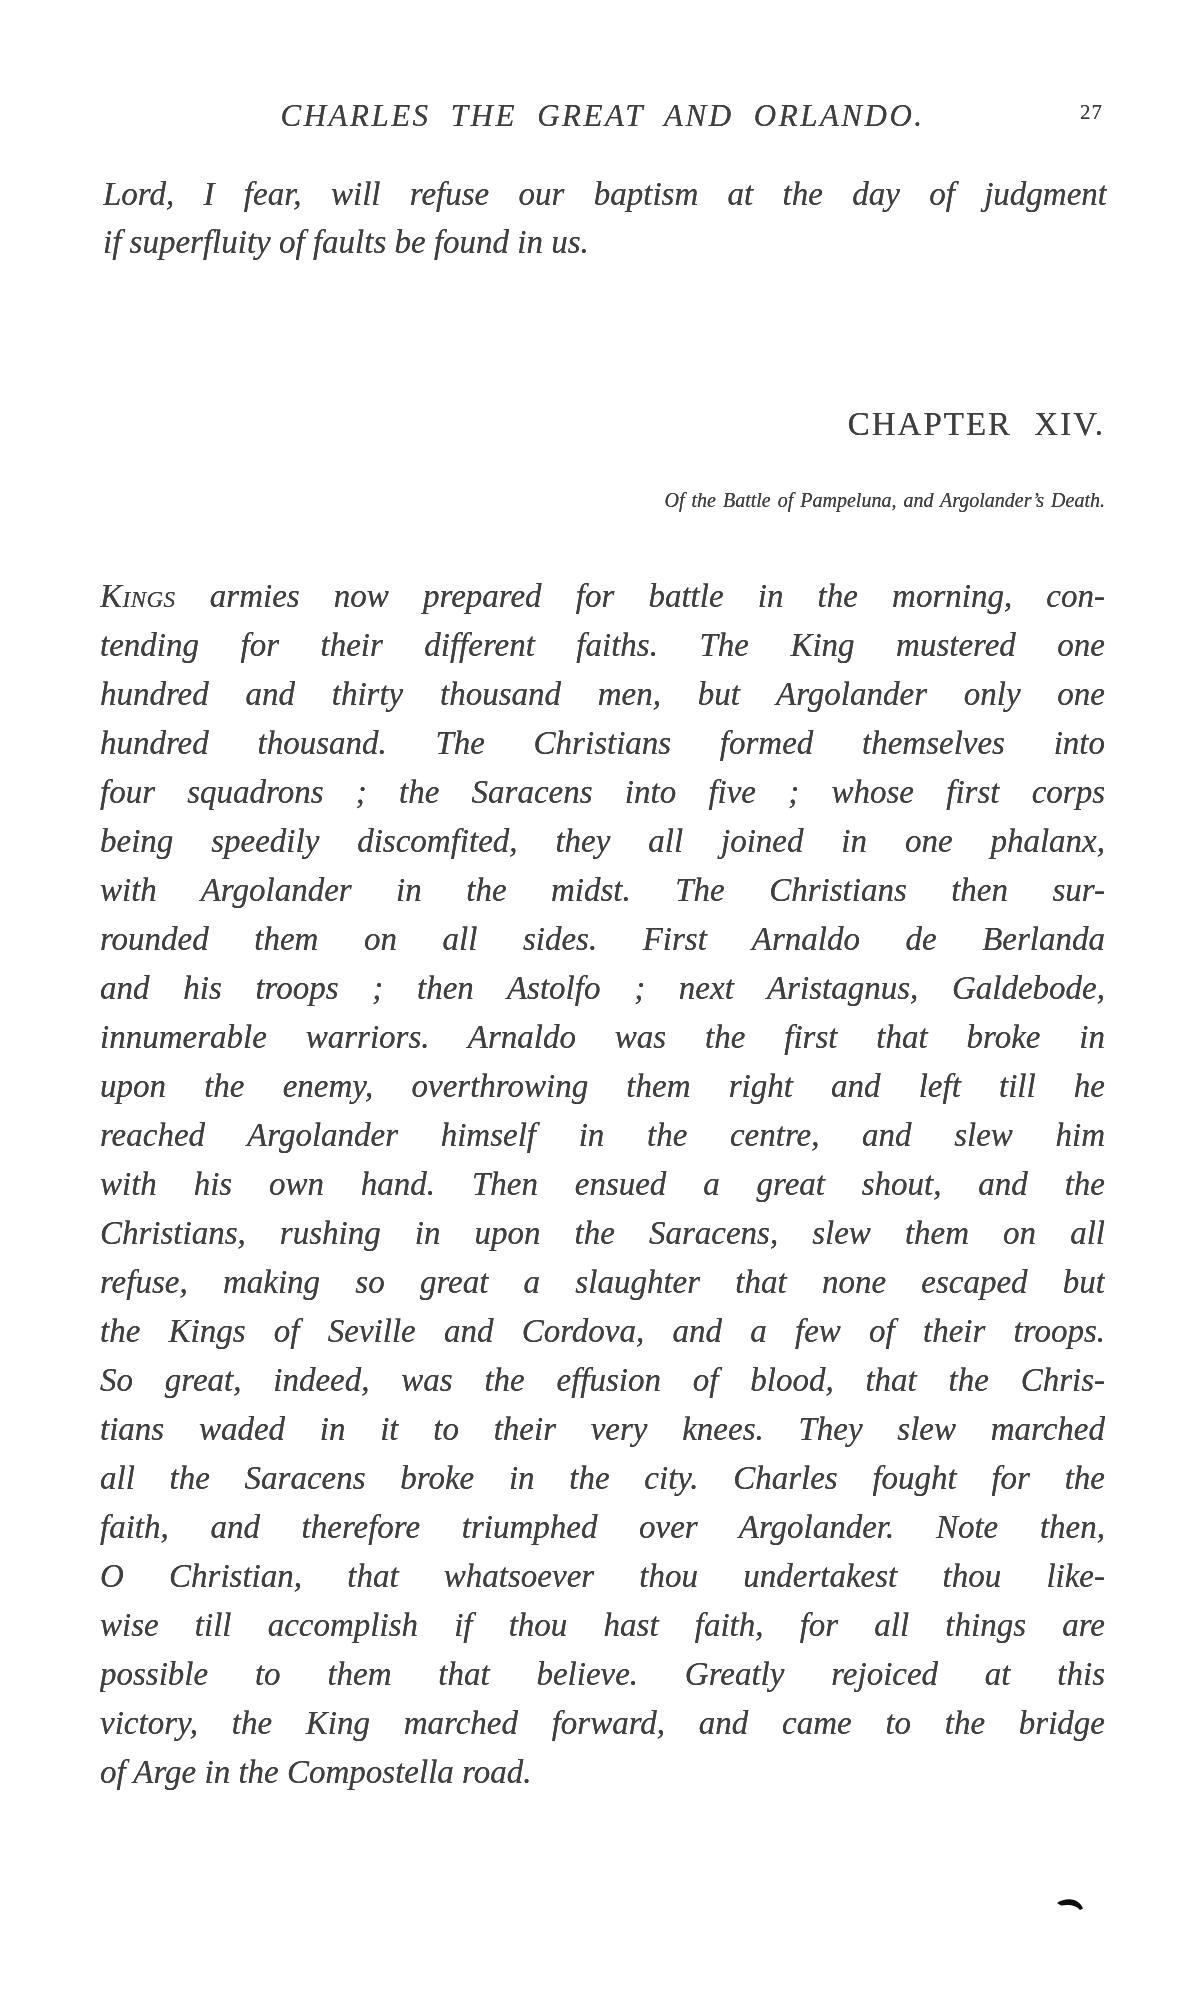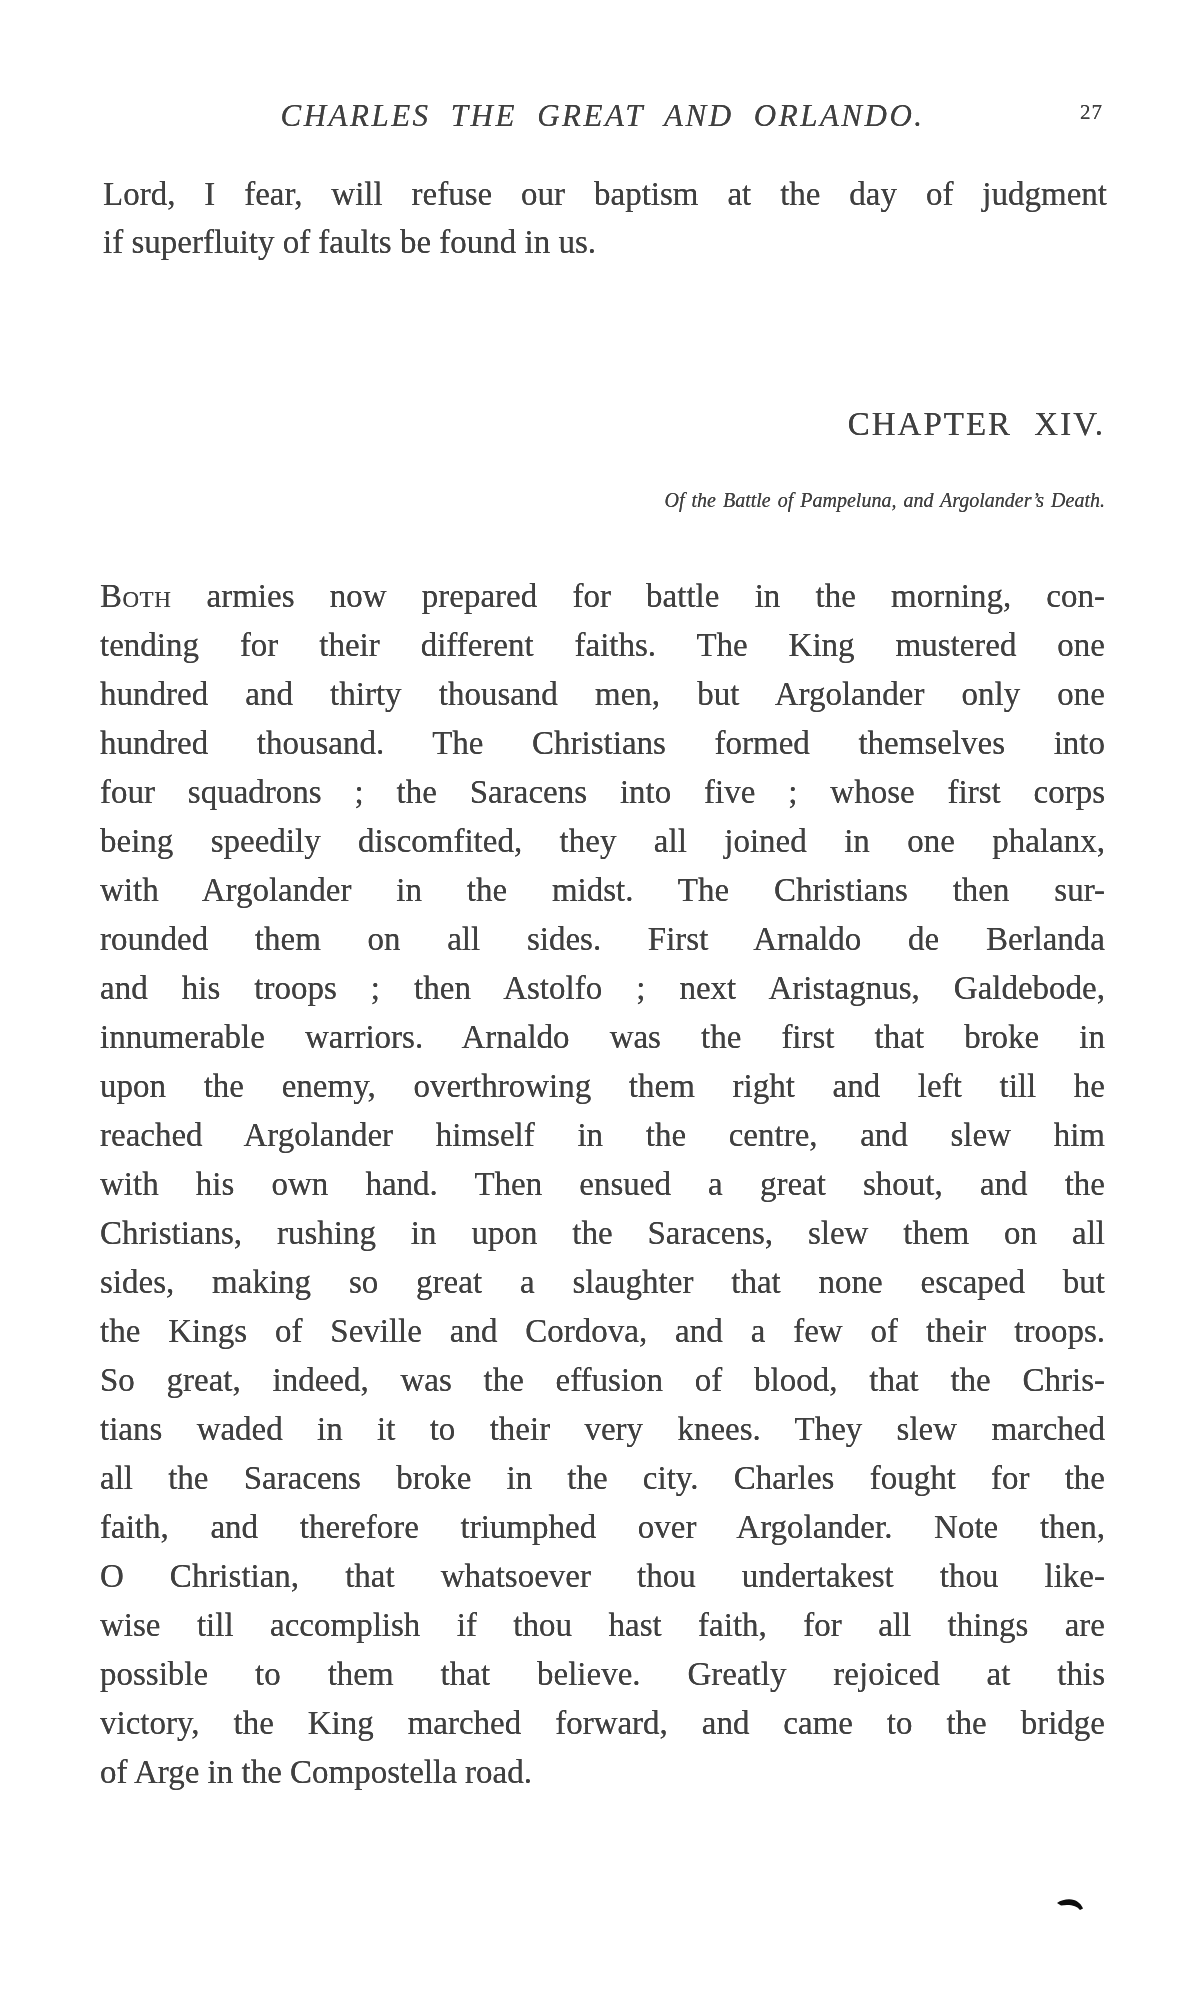--- a/index.html
+++ b/index.html
@@ -85,20 +85,21 @@
     font-size: 33px;
     line-height: 49px;
     text-shadow: 0 0 0.6px currentColor;
   }
   .text-line {
     text-align: justify;
     text-align-last: justify;
     white-space: normal;
     height: 49px;
     overflow: hidden;
+    font-style: italic;
   }
   .intro-paragraph .text-line { height: 48px; }
   .text-line.last {
     text-align-last: left;
   }
   .lead-word {
     font-variant: small-caps;
     letter-spacing: 0.5px;
   }
   
@@ -123,35 +124,35 @@
   <div class="intro-paragraph">
     <div class="text-line">Lord, I fear, will refuse our baptism at the day of judgment</div>
     <div class="text-line last">if superfluity of faults be found in us.</div>
   </div>
 
   <div class="chapter-heading">CHAPTER XIV.</div>
 
   <div class="chapter-subtitle">Of the Battle of Pampeluna, and Argolander’s Death.</div>
 
   <div class="body-paragraph">
-    <div class="text-line"><span class="lead-word">Both</span><span> armies now prepared for battle in the morning, con-</span></div>
+    <div class="text-line"><span class="lead-word">Kings</span><span> armies now prepared for battle in the morning, con-</span></div>
     <div class="text-line">tending for their different faiths. The King mustered one</div>
     <div class="text-line">hundred and thirty thousand men, but Argolander only one</div>
     <div class="text-line">hundred thousand. The Christians formed themselves into</div>
     <div class="text-line">four squadrons ; the Saracens into five ; whose first corps</div>
     <div class="text-line">being speedily discomfited, they all joined in one phalanx,</div>
     <div class="text-line">with Argolander in the midst. The Christians then sur-</div>
     <div class="text-line">rounded them on all sides. First Arnaldo de Berlanda</div>
     <div class="text-line">and his troops ; then Astolfo ; next Aristagnus, Galdebode,</div>
     <div class="text-line">innumerable warriors. Arnaldo was the first that broke in</div>
     <div class="text-line">upon the enemy, overthrowing them right and left till he</div>
     <div class="text-line">reached Argolander himself in the centre, and slew him</div>
     <div class="text-line">with his own hand. Then ensued a great shout, and the</div>
     <div class="text-line">Christians, rushing in upon the Saracens, slew them on all</div>
-    <div class="text-line">sides, making so great a slaughter that none escaped but</div>
+    <div class="text-line">refuse, making so great a slaughter that none escaped but</div>
     <div class="text-line">the Kings of Seville and Cordova, and a few of their troops.</div>
     <div class="text-line">So great, indeed, was the effusion of blood, that the Chris-</div>
     <div class="text-line">tians waded in it to their very knees. They slew marched</div>
     <div class="text-line">all the Saracens broke in the city. Charles fought for the</div>
     <div class="text-line">faith, and therefore triumphed over Argolander. Note then,</div>
     <div class="text-line">O Christian, that whatsoever thou undertakest thou like-</div>
     <div class="text-line">wise till accomplish if thou hast faith, for all things are</div>
     <div class="text-line">possible to them that believe. Greatly rejoiced at this</div>
     <div class="text-line">victory, the King marched forward, and came to the bridge</div>
     <div class="text-line last">of Arge in the Compostella road.</div>

